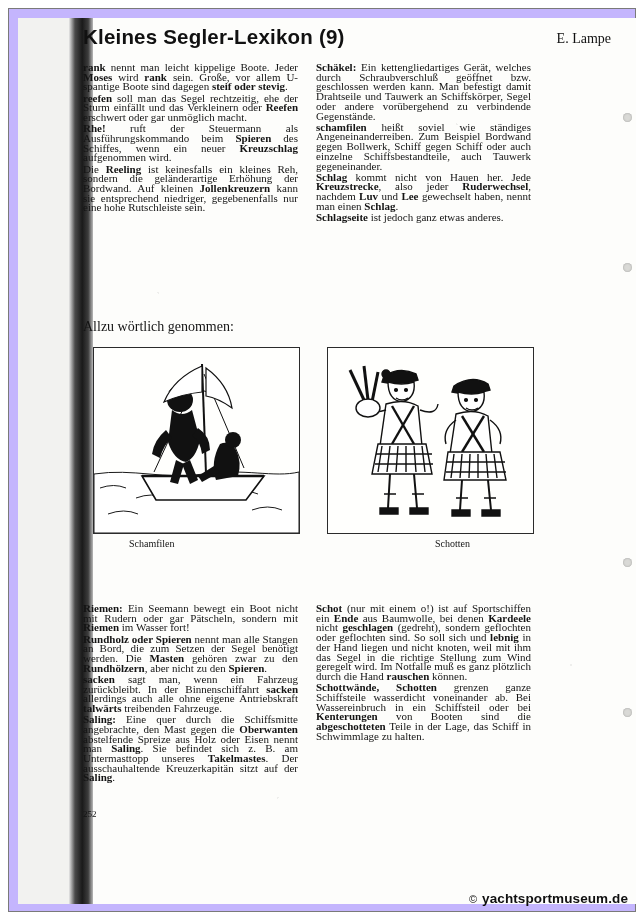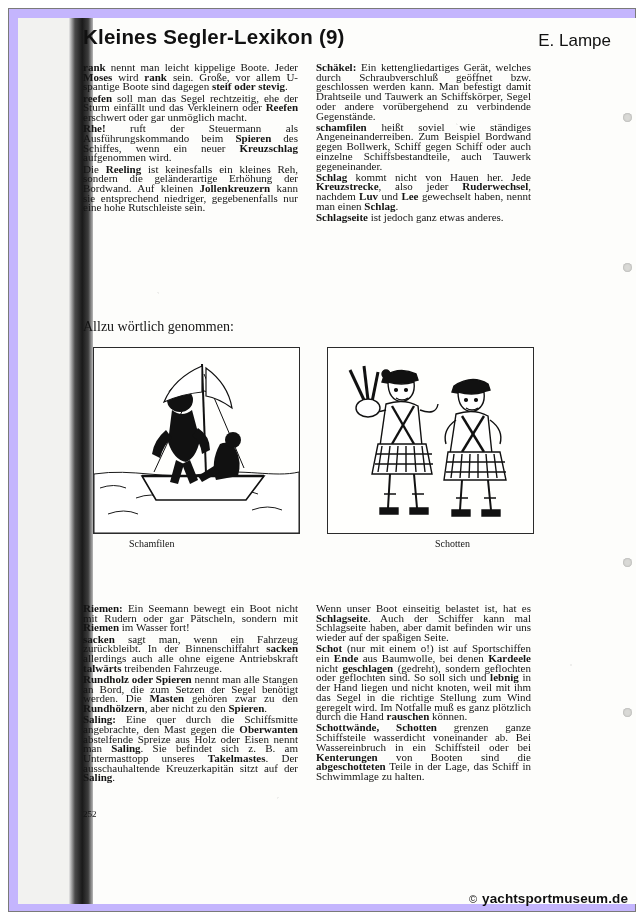--- a/index.html
+++ b/index.html
@@ -83,22 +83,22 @@
     font-weight: bold;
     font-size: 20.5px;
     letter-spacing: 0.2px;
     color: #111;
     white-space: nowrap;
   }
   #author {
     position: absolute;
     right: 6px;
     top: 6px;
-    font-family: Liberation Sans, sans-serif;
-    font-size: 17px;
+    font-family: Liberation Serif, serif;
+    font-size: 14px;
     color: #111;
   }
 
   
   .col {
     position: absolute;
     font-size: 11px;
     line-height: 9.7px;
     text-align: justify;
     color: #141414;
@@ -320,26 +320,25 @@
         <path d="M154 162 l 18 0 l 0 6 l -18 0 z" fill="#111"></path>
       </g>
     </svg>
   </div>
 
   <div class="illus-caption" id="cap-left">Schamfilen</div>
   <div class="illus-caption" id="cap-right">Schotten</div>
 
   <div class="col" id="col-left-bot">
       <p class="para"><b>Riemen:</b> Ein Seemann bewegt ein Boot nicht mit Rudern oder gar Pätscheln, sondern mit <b>Riemen</b> im Wasser fort!</p>
+      <p class="para"><b>Rundholz oder Spieren</b> nennt man alle Stangen an Bord, die zum Setzen der Segel benötigt werden. Die <b>Masten</b> gehören zwar zu den <b>Rundhölzern</b>, aber nicht zu den <b>Spieren</b>.</p>
       <p class="para"><b>sacken</b> sagt man, wenn ein Fahrzeug zurückbleibt. In der Binnenschiffahrt <b>sacken</b> allerdings auch alle ohne eigene Antriebskraft <b>talwärts</b> treibenden Fahrzeuge.</p>
-      <p class="para"><b>Rundholz oder Spieren</b> nennt man alle Stangen an Bord, die zum Setzen der Segel benötigt werden. Die <b>Masten</b> gehören zwar zu den <b>Rundhölzern</b>, aber nicht zu den <b>Spieren</b>.</p>
       <p class="para"><b>Saling:</b> Eine quer durch die Schiffsmitte angebrachte, den Mast gegen die <b>Oberwanten</b> abstelfende Spreize aus Holz oder Eisen nennt man <b>Saling</b>. Sie befindet sich z. B. am Untermasttopp unseres <b>Takelmastes</b>. Der ausschauhaltende Kreuzerkapitän sitzt auf der <b>Saling</b>.</p>
     </div>
   <div class="col" id="col-right-bot">
-      <p class="para">Wenn unser Boot einseitig belastet ist, hat es <b>Schlagseite</b>. Auch der Schiffer kann mal Schlagseite haben, aber damit befinden wir uns wieder auf der spaßigen Seite.</p>
       <p class="para"><b>Schot</b> (nur mit einem o!) ist auf Sportschiffen ein <b>Ende</b> aus Baumwolle, bei denen <b>Kardeele</b> nicht <b>geschlagen</b> (gedreht), sondern geflochten oder geflochten sind. So soll sich und <b>lebnig</b> in der Hand liegen und nicht knoten, weil mit ihm das Segel in die richtige Stellung zum Wind geregelt wird. Im Notfalle muß es ganz plötzlich durch die Hand <b>rauschen</b> können.</p>
       <p class="para"><b>Schottwände, Schotten</b> grenzen ganze Schiffsteile wasserdicht voneinander ab. Bei Wassereinbruch in ein Schiffsteil oder bei <b>Kenterungen</b> von Booten sind die <b>abgeschotteten</b> Teile in der Lage, das Schiff in Schwimmlage zu halten.</p>
     </div>
 
   <div id="page-number">252</div>
 </div>
 
 <div id="footer">
   <span id="copy-mark">©</span>
   <span id="site-name">yachtsportmuseum.de</span>

